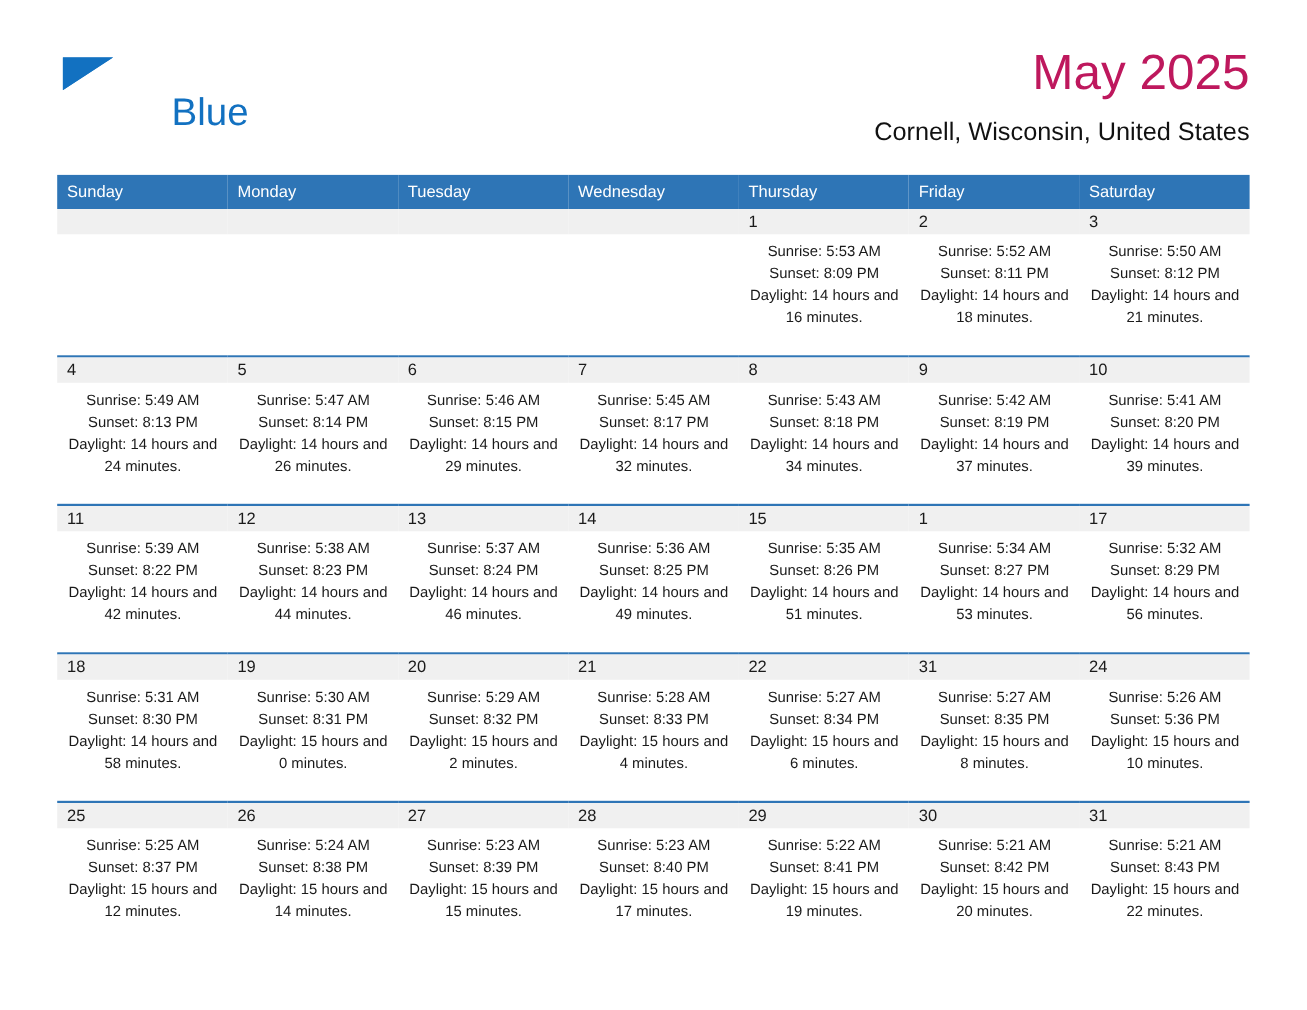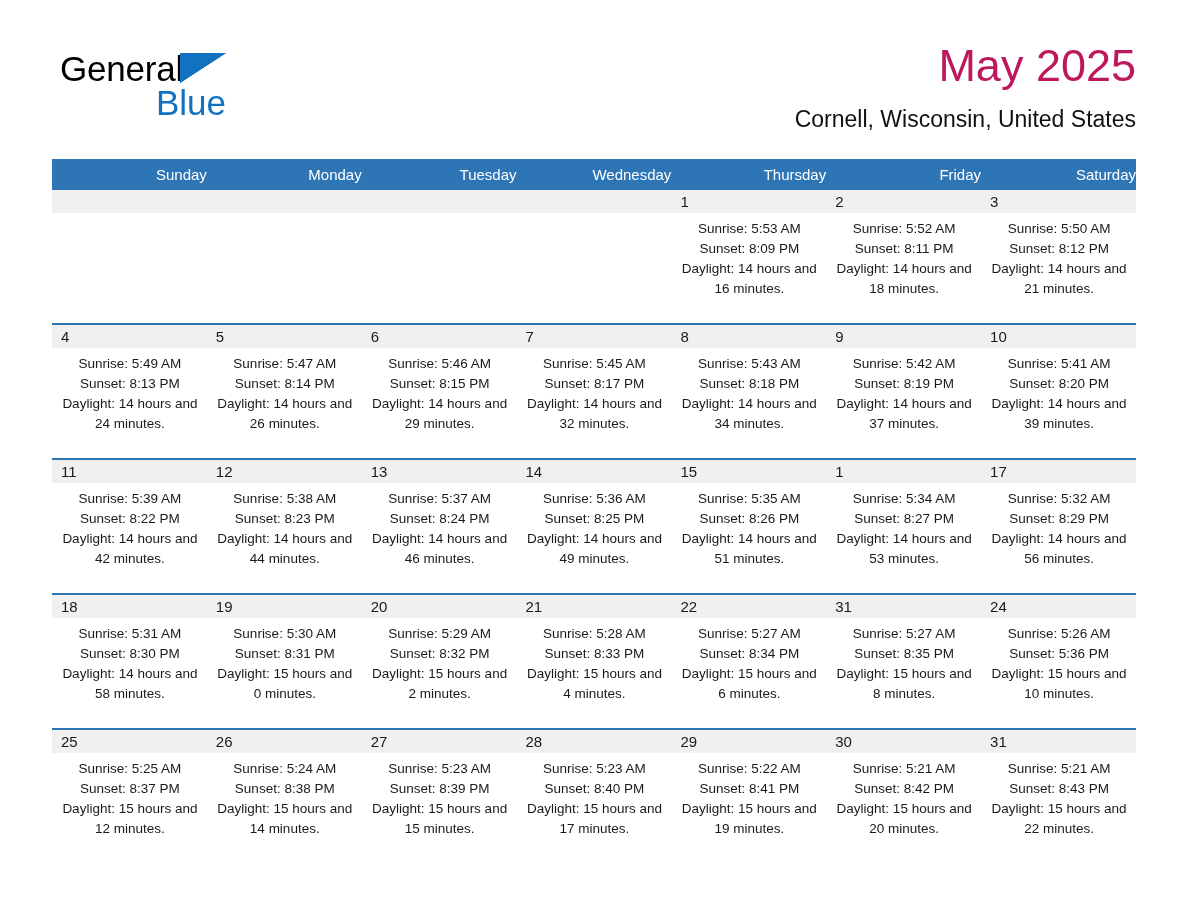--- a/index.html
+++ b/index.html
@@ -96,21 +96,21 @@
     border-collapse: collapse;
     table-layout: fixed;
   }
   .calendar col { width: 154.85px; }
 
   .calendar thead th {
     background: #2e75b6;
     color: #ffffff;
     font-size: 15px;
     font-weight: 400;
-    text-align: right;
+    text-align: left;
     padding: 6px 0 7px 9px;
     height: 18px;
     vertical-align: middle;
     border: 0;
   }
 
   .calendar tbody tr.week > td {
     vertical-align: top;
     padding: 0;
     border: 0;
@@ -149,21 +149,21 @@
 </style>
 </head>
 <body>
 
 <div class="page">
 
   <div class="header">
 
     <div class="brand">
       <div class="brand-line1">
-        <span class="brand-general">General</span><span class="brand-triangle"><svg width="46" height="30" viewBox="0 0 46 30" xmlns="http://www.w3.org/2000/svg">
+        <span class="brand-triangle"><svg width="46" height="30" viewBox="0 0 46 30" xmlns="http://www.w3.org/2000/svg">
               <polygon points="0,0 46,0 0,30" fill="#1271c1" transform="translate(0,0) scale(1,1)"></polygon>
               <polygon points="0,0 0,30 46,0" fill="#1271c1"></polygon>
             </svg></span>
       </div>
       <div class="brand-line2">Blue</div>
     </div>
 
     <div class="title-block">
       <div class="cal-title">May 2025</div>
       <div class="cal-subtitle">Cornell, Wisconsin, United States</div>

